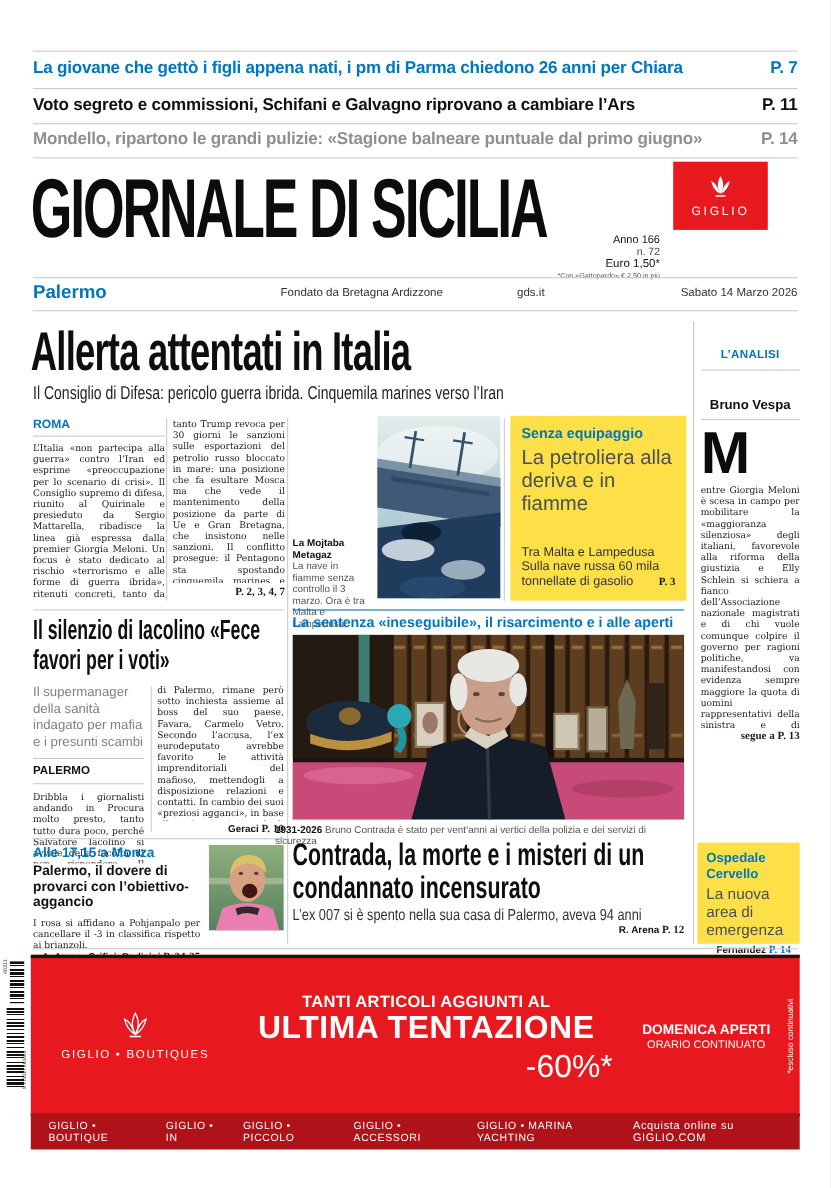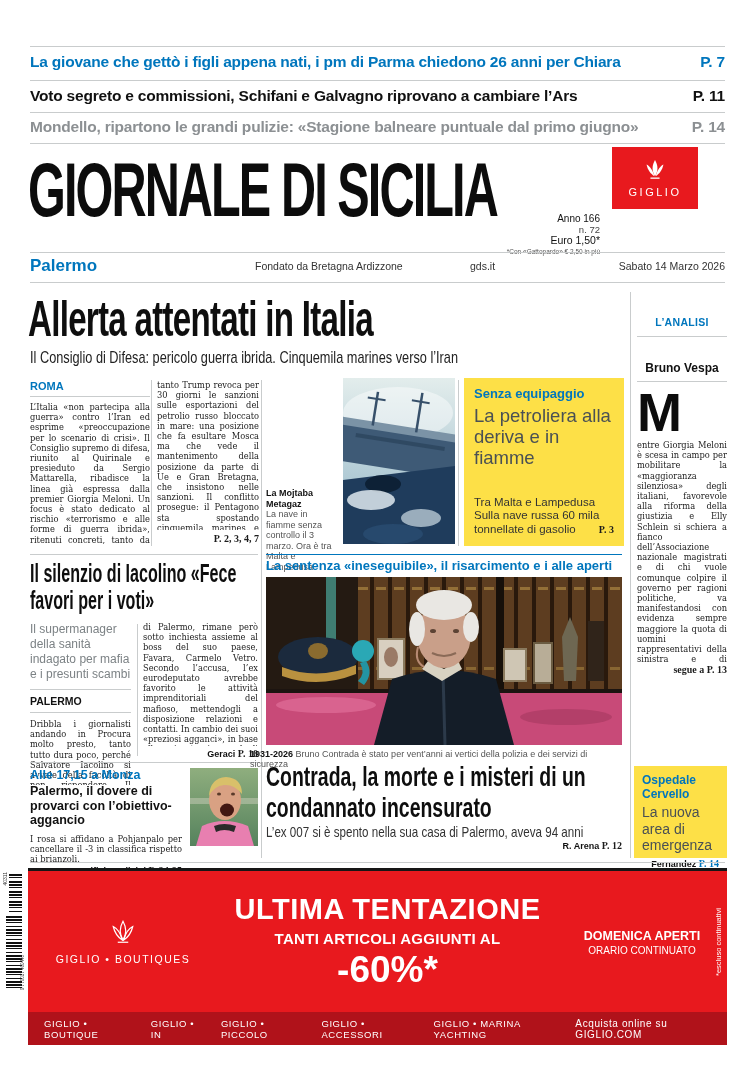--- a/index.html
+++ b/index.html
@@ -270,23 +270,23 @@
     <div style="width:190px;display:flex;flex-direction:column;align-items:center;gap:4px;">
       <svg width="30" height="30" viewBox="0 0 40 40">
         <path d="M20 3 C15 12 15 20 20 28 C25 20 25 12 20 3 Z" fill="none" stroke="#fff" stroke-width="1.6"></path>
         <path d="M7 10 C9 19 13 24 19 28 C17 20 13 13 7 10 Z" fill="none" stroke="#fff" stroke-width="1.6"></path>
         <path d="M33 10 C31 19 27 24 21 28 C23 20 27 13 33 10 Z" fill="none" stroke="#fff" stroke-width="1.6"></path>
         <path d="M13 31 H27" stroke="#fff" stroke-width="1.6"></path>
       </svg>
       <span style="font-size:10.5px;letter-spacing:1.5px;">GIGLIO • BOUTIQUES</span>
     </div>
     <div style="flex:1;text-align:center;">
+      <div style="font-size:15px;font-weight:bold;margin-top:4px;letter-spacing:0.3px;">TANTI ARTICOLI AGGIUNTI AL</div>
       <div style="font-size:29px;font-weight:600;letter-spacing:0.5px;">ULTIMA TENTAZIONE</div>
-      <div style="font-size:15px;font-weight:bold;margin-top:4px;letter-spacing:0.3px;">TANTI ARTICOLI AGGIUNTI AL</div>
-      <div style="font-size:37px;font-weight:bold;margin-top:2px;">-60%*</div>
+      <div style="font-size:29px;font-weight:normal;margin-top:2px;text-align:right;">-60%*</div>
     </div>
     <div style="width:170px;text-align:center;">
       <div style="font-size:12.5px;font-weight:bold;">DOMENICA APERTI</div>
       <div style="font-size:10px;margin-top:2px;">ORARIO CONTINUATO</div>
     </div>
     <div style="writing-mode:vertical-rl;transform:rotate(180deg);font-size:7.5px;position:absolute;right:4px;top:12px;bottom:12px;text-align:center;">*escluso continuativi</div>
   </div>
 
   <div class="abs" style="top:1012px;left:28px;right:28px;height:33px;background:#b0121a;display:flex;align-items:center;padding:0 16px;box-sizing:border-box;gap:22px;color:#fff;font-size:9.5px;letter-spacing:0.6px;">
     <span>GIGLIO • BOUTIQUE</span>

